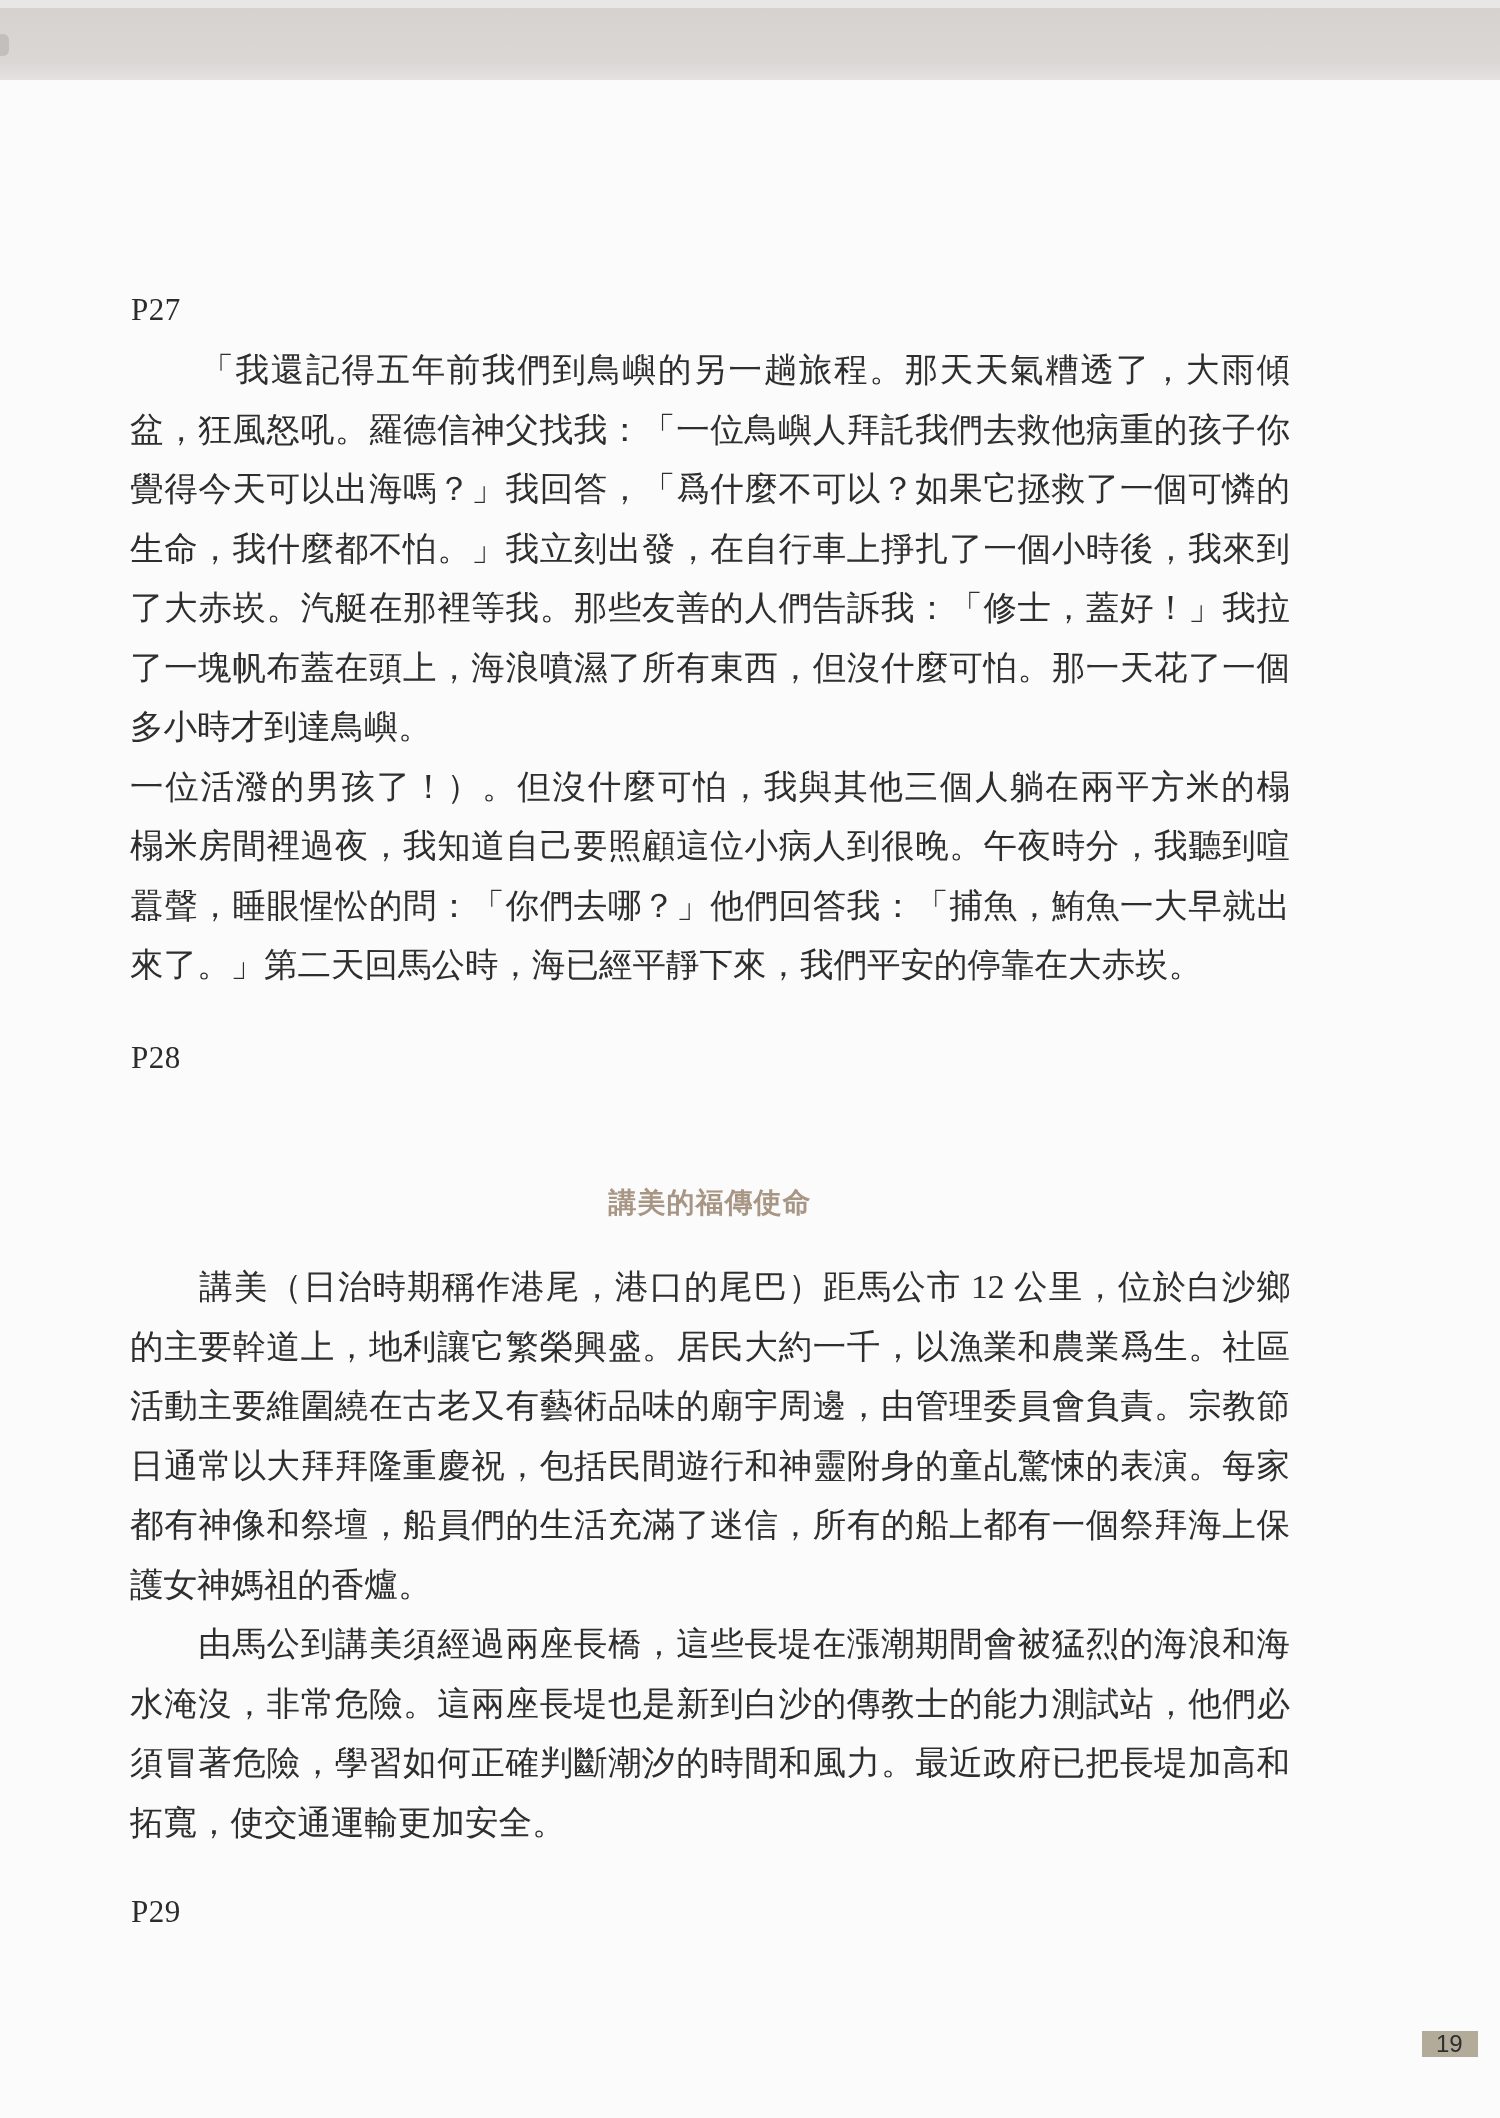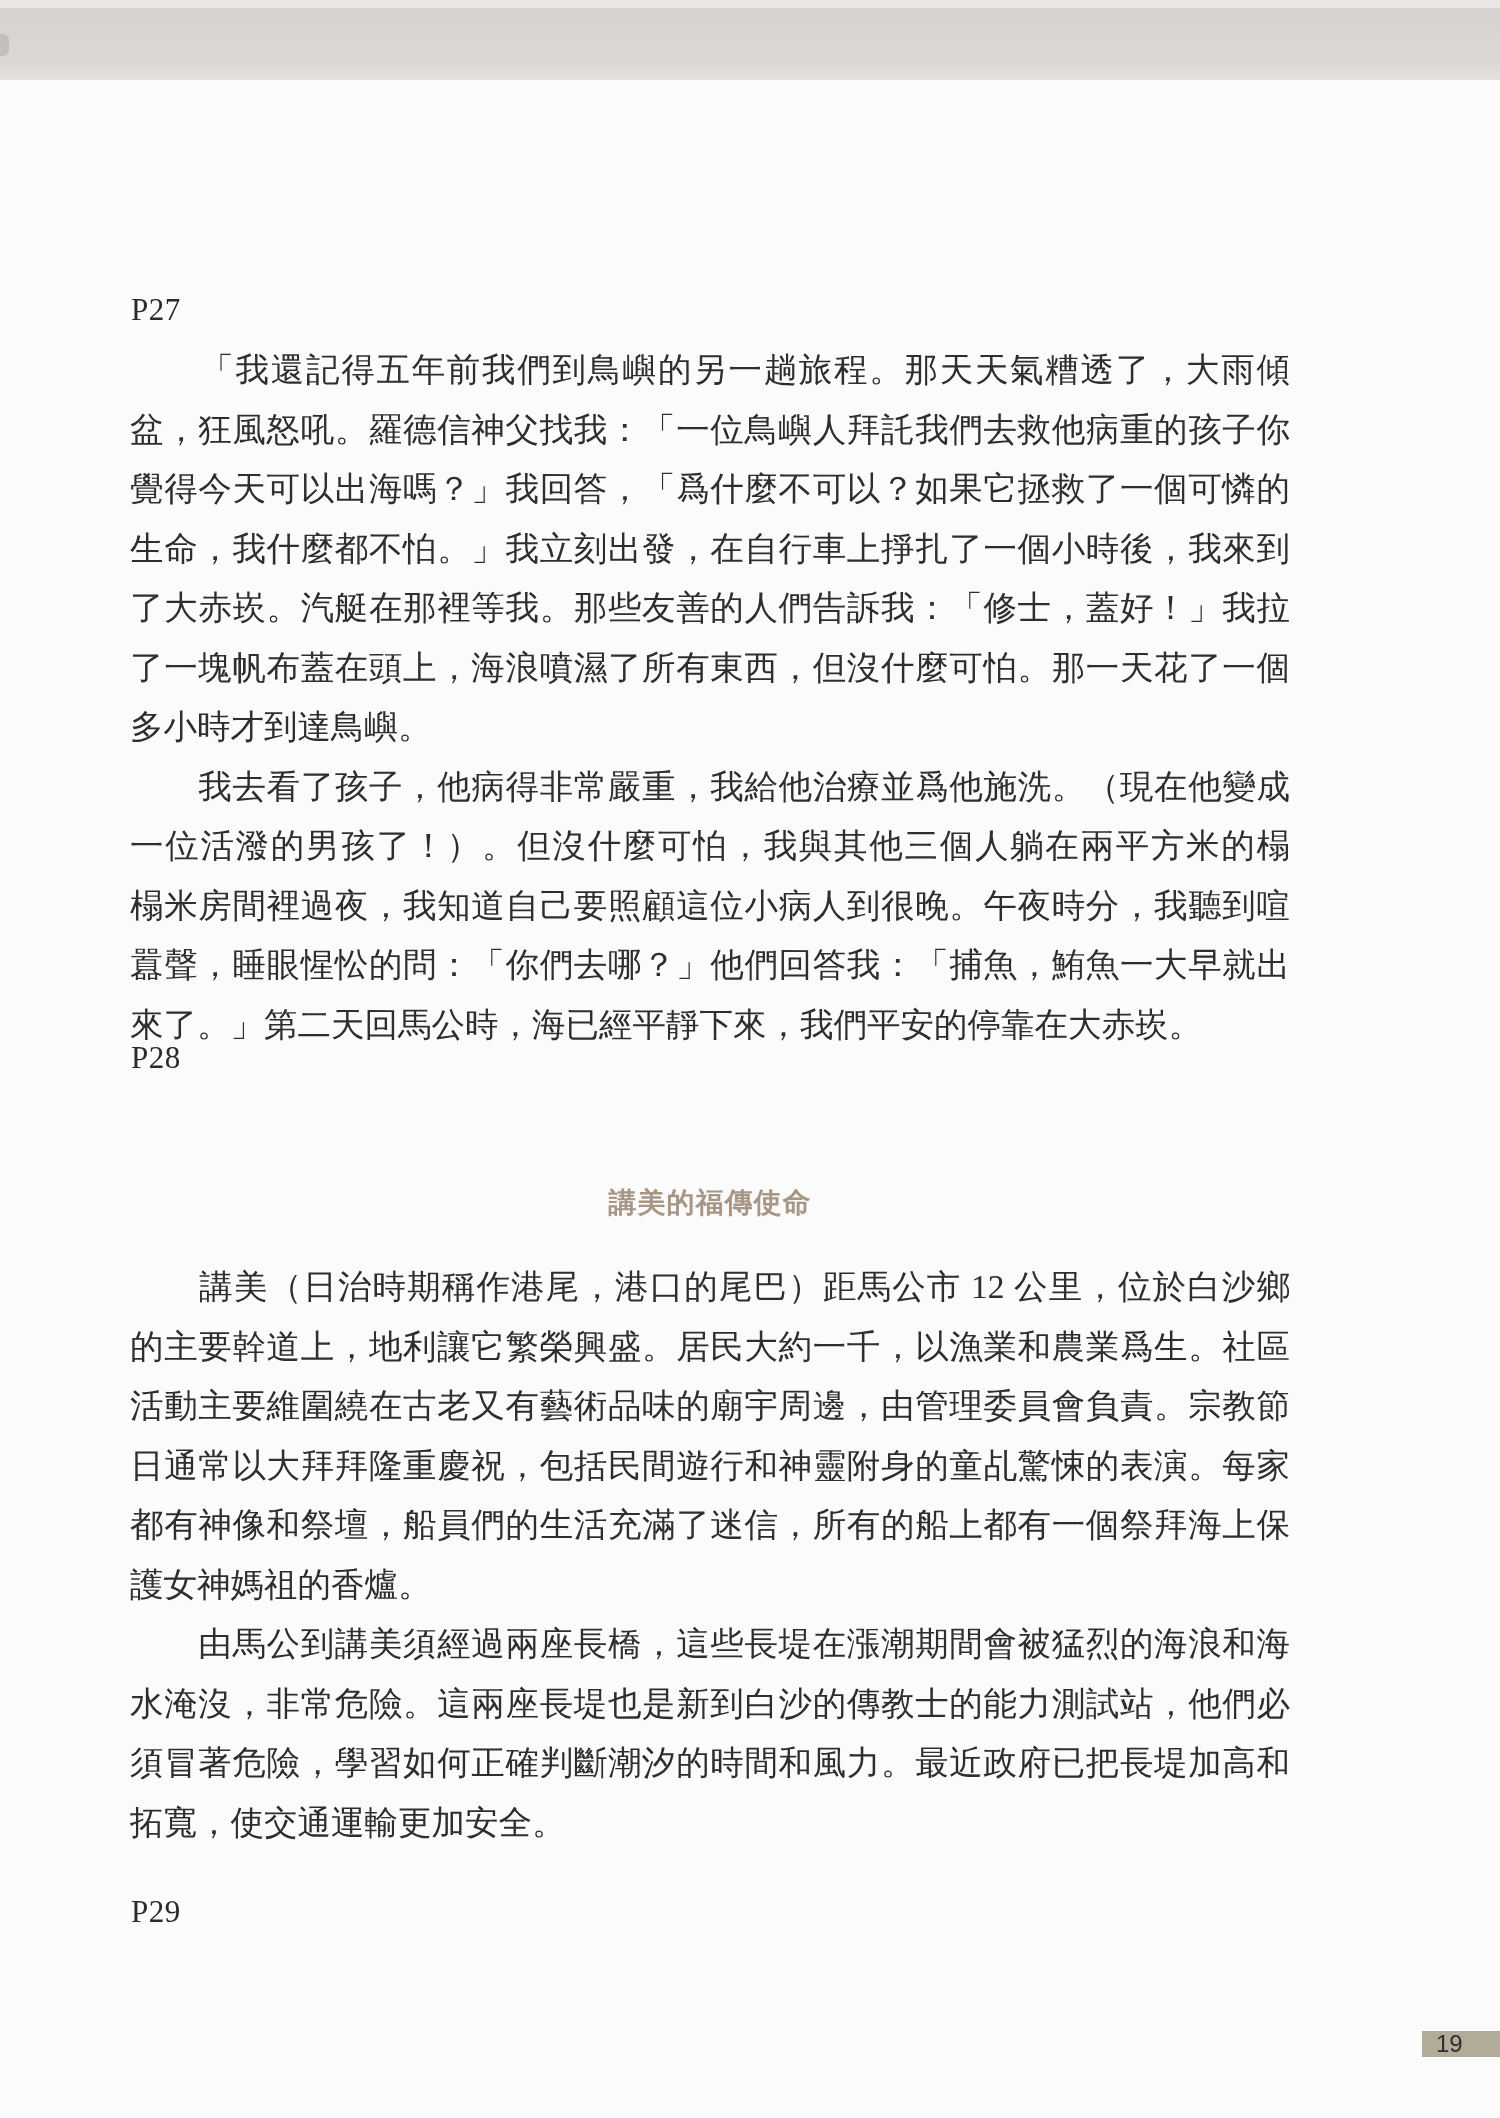--- a/index.html
+++ b/index.html
@@ -65,21 +65,21 @@
     font-weight: bold;
     font-size: 28px;
     letter-spacing: 1px;
     color: #a89685;
   }
 
   .page-number-badge {
     position: absolute;
     left: 1422px;
     top: 2023px;
-    width: 78px;
+    width: 56px;
     height: 26px;
     background: #b3ab99;
     font-family: "Liberation Sans", "DejaVu Sans", sans-serif;
     font-size: 24px;
     line-height: 26px;
     color: #2f2f2f;
     padding-left: 0;
     text-align: left;
     text-indent: 14px;
   }
@@ -108,21 +108,20 @@
     <div>
         <div class="tline fill">　　「我還記得五年前我們到鳥嶼的另一趟旅程。那天天氣糟透了，大雨傾</div>
         <div class="tline fill">盆，狂風怒吼。羅德信神父找我：「一位鳥嶼人拜託我們去救他病重的孩子你</div>
         <div class="tline fill">覺得今天可以出海嗎？」我回答，「爲什麼不可以？如果它拯救了一個可憐的</div>
         <div class="tline fill">生命，我什麼都不怕。」我立刻出發，在自行車上掙扎了一個小時後，我來到</div>
         <div class="tline fill">了大赤崁。汽艇在那裡等我。那些友善的人們告訴我：「修士，蓋好！」我拉</div>
         <div class="tline fill">了一塊帆布蓋在頭上，海浪噴濕了所有東西，但沒什麼可怕。那一天花了一個</div>
         <div class="tline">多小時才到達鳥嶼。</div>
       </div>
     <div>
-        <div class="tline fill">　　我去看了孩子，他病得非常嚴重，我給他治療並爲他施洗。（現在他變成</div>
         <div class="tline fill">一位活潑的男孩了！）。但沒什麼可怕，我與其他三個人躺在兩平方米的榻</div>
         <div class="tline fill">榻米房間裡過夜，我知道自己要照顧這位小病人到很晚。午夜時分，我聽到喧</div>
         <div class="tline fill">囂聲，睡眼惺忪的問：「你們去哪？」他們回答我：「捕魚，鮪魚一大早就出</div>
         <div class="tline">來了。」第二天回馬公時，海已經平靜下來，我們平安的停靠在大赤崁。</div>
       </div>
   </div>
 
   <div class="page-label label-p28">P28</div>
 
   <div class="section-heading" style="color: rgb(168, 150, 133);">講美的福傳使命</div>

